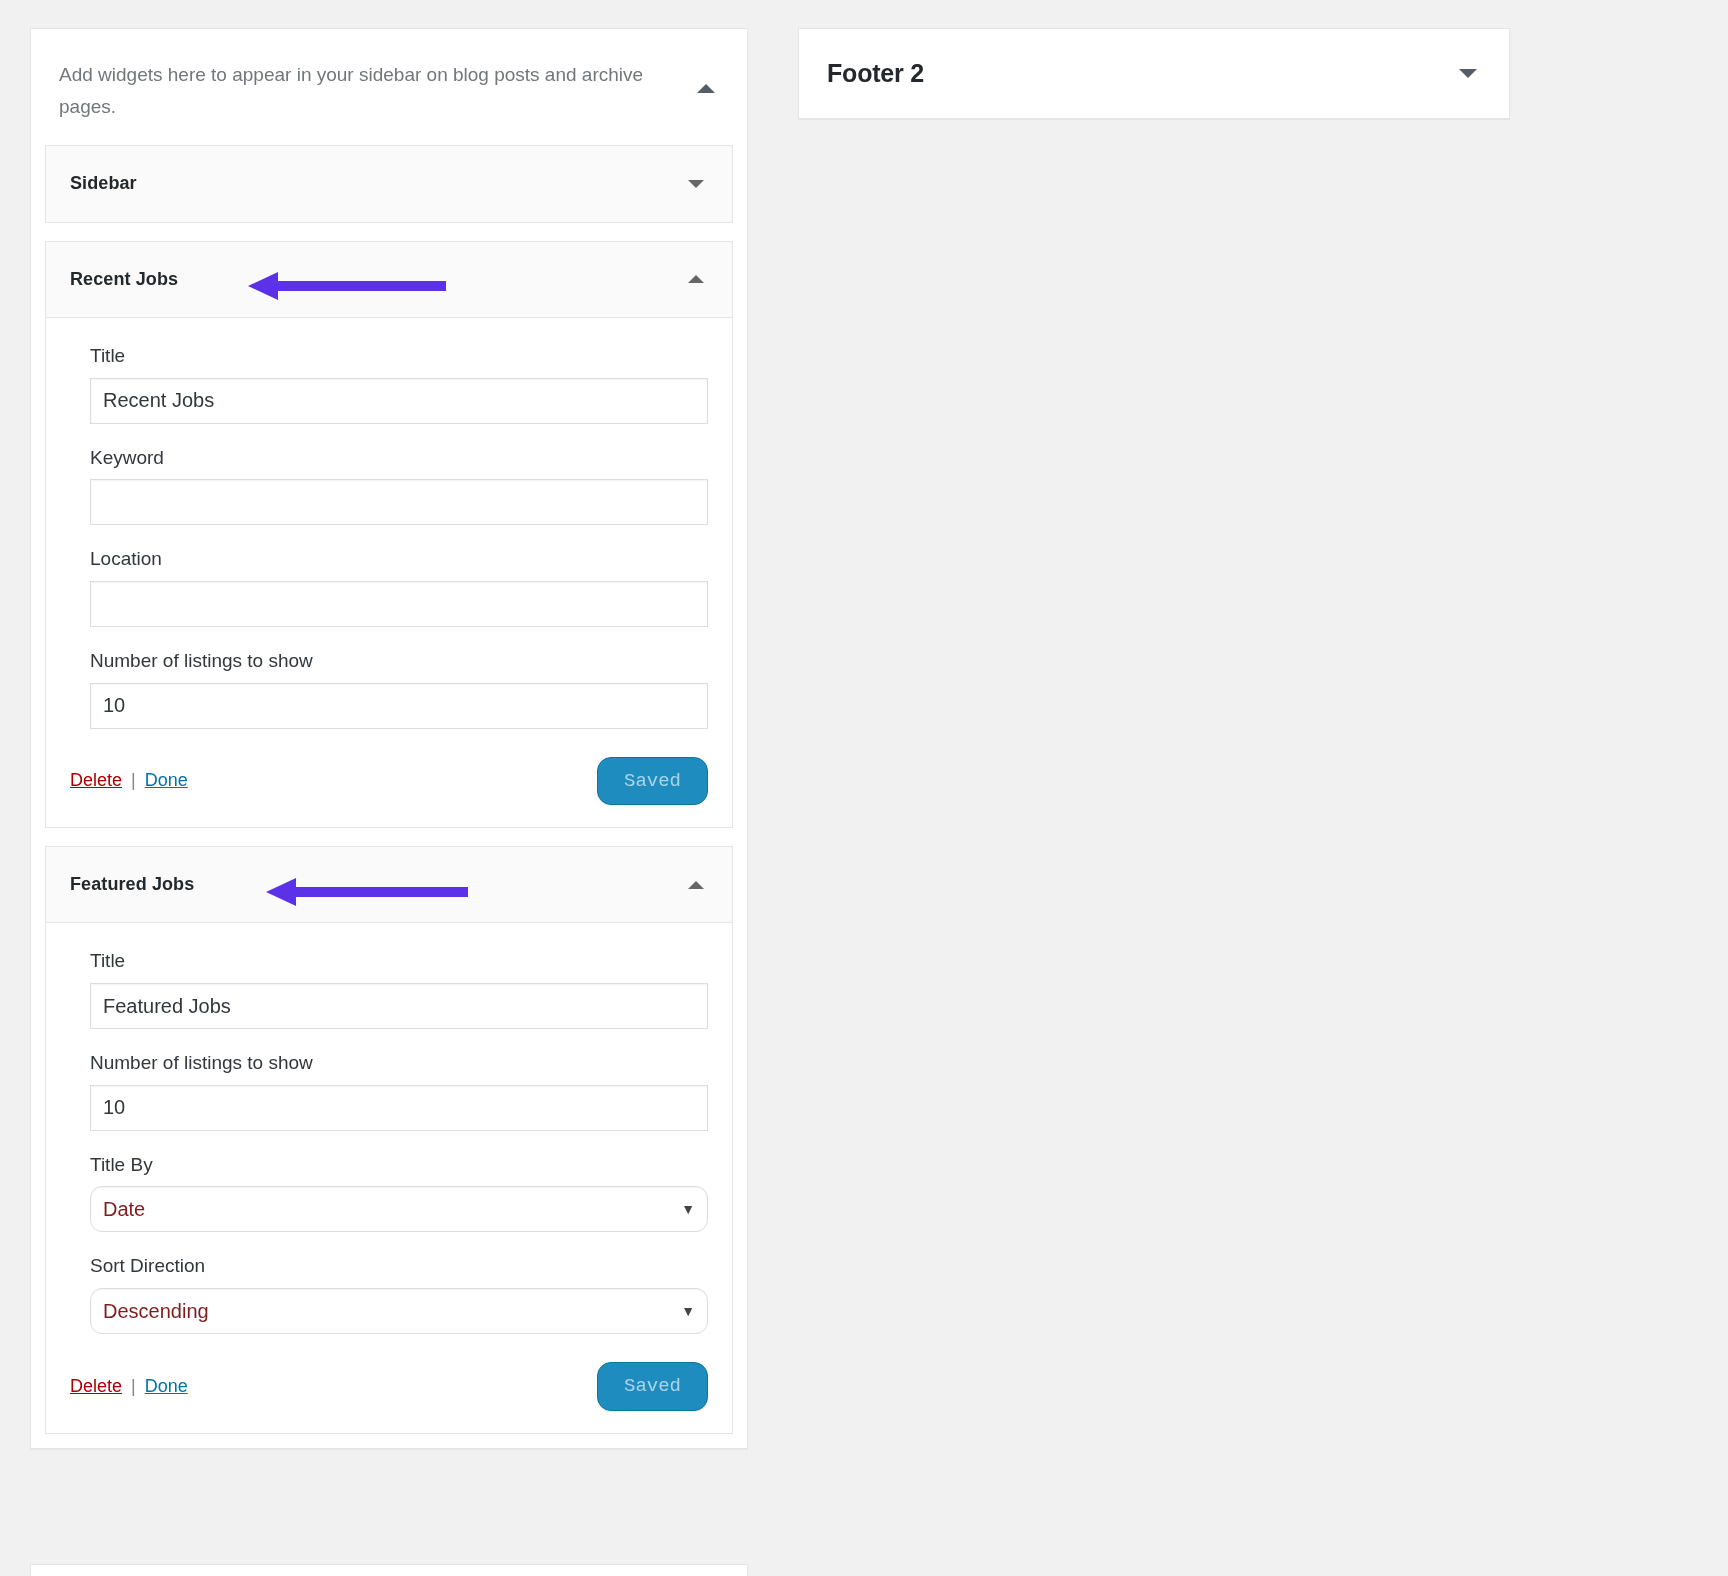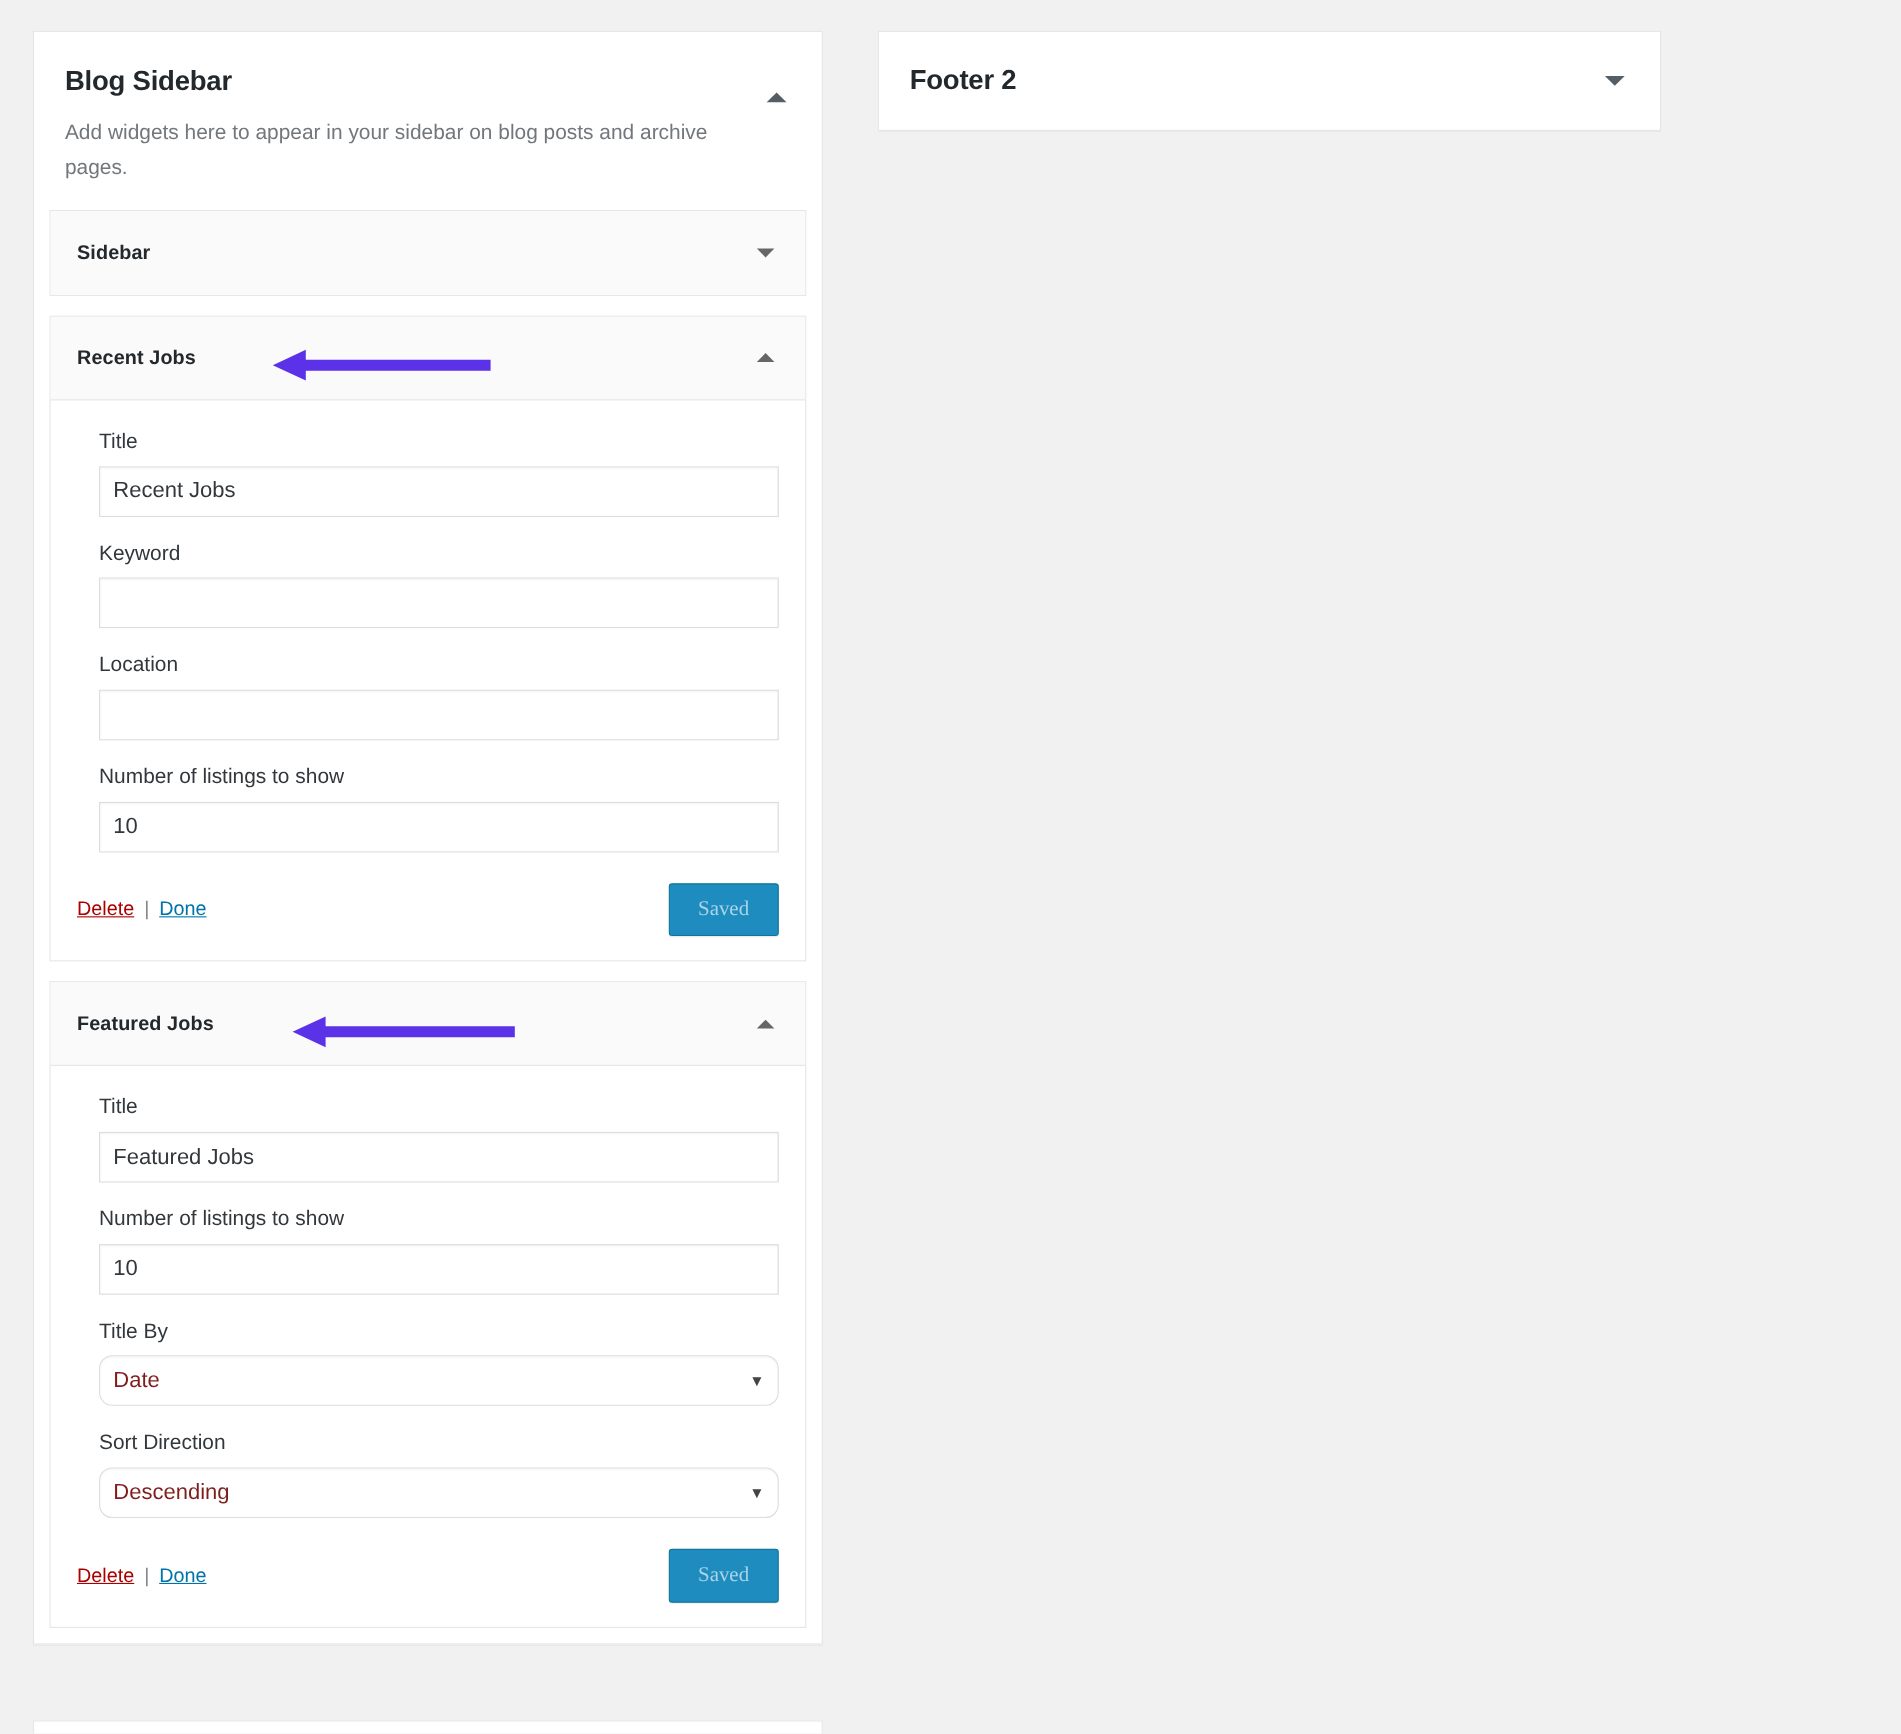--- a/index.html
+++ b/index.html
@@ -210,23 +210,23 @@
     text-decoration: underline;
     cursor: pointer;
   }
   .sep { color: #82878c; }
 
   .btn-saved {
     background: #1e8cbe;
     border: 1px solid #0e769c;
     color: rgba(255,255,255,.62);
     font-size: 19px;
-    font-family: Liberation Serif, serif;
+    font-family: Liberation Mono, monospace;
     padding: 12px 26px;
-    border-radius: 3px;
+    border-radius: 14px;
     cursor: default;
     box-shadow: 0 1px 0 rgba(0,0,0,.08);
     line-height: 1.2;
     text-align: center;
   }
 
   
   .footer-panel {
     background: #ffffff;
     border: 1px solid #e5e5e5;
@@ -271,21 +271,20 @@
 </style>
 </head>
 <body>
 
 <div class="page">
 
   <div class="col-left">
     <div class="sidebar-panel">
 
       <div class="panel-head">
-        <h2 class="panel-title">Blog Sidebar</h2>
         <p class="panel-desc">Add widgets here to appear in your sidebar on blog posts and archive pages.</p>
         <div class="panel-toggle">
           <span class="caret up"></span>
         </div>
       </div>
 
       <div class="widgets">
 
         <div class="widget collapsed">
           <div class="widget-top">

